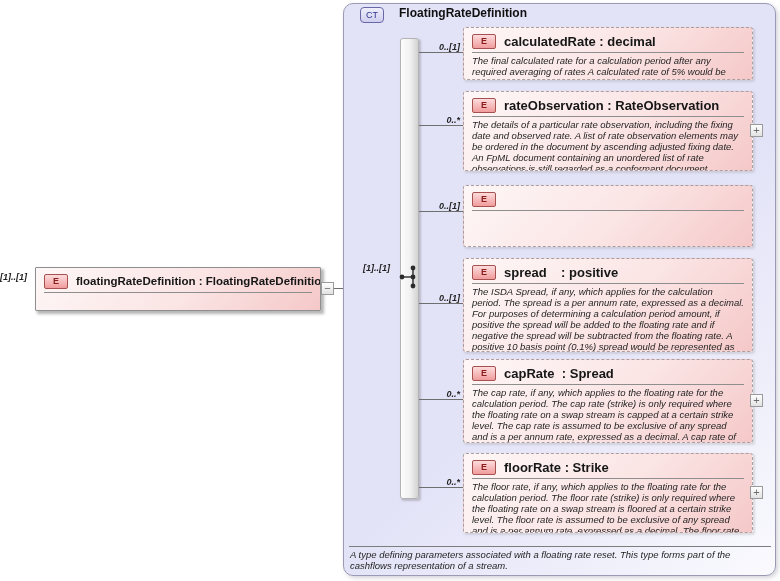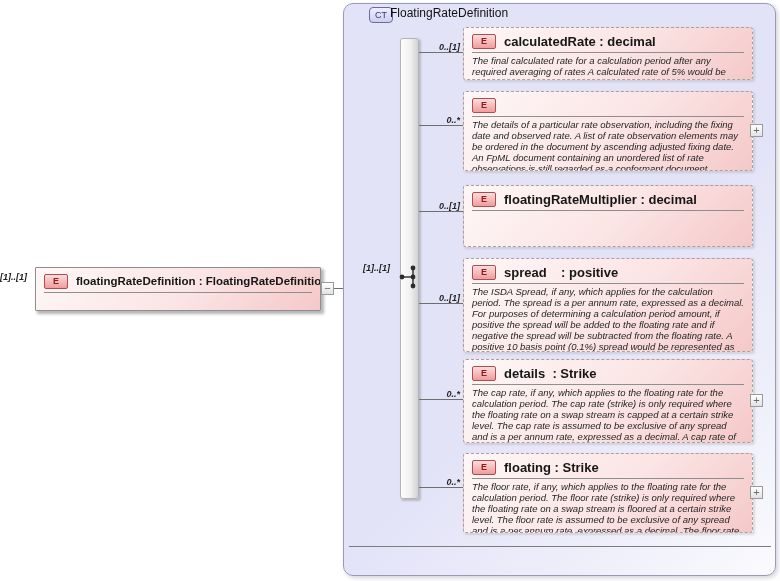--- a/index.html
+++ b/index.html
@@ -9,25 +9,25 @@
   }
   
   .ct-box{
     position:absolute;left:343px;top:3px;width:433px;height:573px;
     background:linear-gradient(135deg,#e3e3f8 55%,#ececfa 75%,#fafafe 100%);
     border:1px solid #9a9ab4;border-radius:10px;
     box-shadow:2px 2px 4px rgba(130,130,150,0.35);
     box-sizing:border-box;
   }
   .ct-badge{
-    position:absolute;left:369px;top:7px;width:22px;height:14px;
+    position:absolute;left:360px;top:7px;width:22px;height:14px;
     background:linear-gradient(#eeeefc,#cfcfee);border:1px solid #6868a8;border-radius:4px;
     color:#32328e;font-size:9px;font-weight:normal;line-height:14px;text-align:center;
   }
-  .ct-title{position:absolute;left:390px;top:6px;font-size:12px;font-weight:normal;color:#101010;}
+  .ct-title{position:absolute;left:399px;top:6px;font-size:12px;font-weight:bold;color:#101010;}
   
   .seq-bar{
     position:absolute;left:400px;top:38px;width:19px;height:461px;
     background:linear-gradient(to right,#fdfdfd,#f0f0f0 55%,#d2d2d2);
     border:1px solid #b3b3b3;border-radius:3px;box-sizing:border-box;
     box-shadow:1.5px 1.5px 2px rgba(110,110,110,0.35);
   }
   .seq-icon{position:absolute;left:398px;top:263px;}
   
   .elem{
@@ -125,58 +125,59 @@
       <span class="e-badge">E</span>
       <span class="elem-title">calculatedRate : decimal</span>
     </div>
     <div class="elem-sep"></div>
     <div class="elem-desc">The final calculated rate for a calculation period after any required averaging of rates A calculated rate of 5% would be represented as 0.05.</div>
   </div>
 
   <div class="elem dashed" style="top:91px;height:80px;">
     <div class="elem-header">
       <span class="e-badge">E</span>
+      <span class="elem-title">rateObservation : RateObservation</span>
     </div>
     <div class="elem-sep"></div>
     <div class="elem-desc">The details of a particular rate observation, including the fixing date and observed rate. A list of rate observation elements may be ordered in the document by ascending adjusted fixing date. An FpML document containing an unordered list of rate observations is still regarded as a conformant document.</div>
   </div>
   <div class="toggle" style="left:750px;top:124px;">+</div>
 
   <div class="elem dashed" style="top:185px;height:62px;">
     <div class="elem-header">
       <span class="e-badge">E</span>
-      <span class="elem-title">floatingRateMultiplier : decimal</span>
     </div>
     <div class="elem-sep"></div>
   </div>
 
   <div class="elem dashed" style="top:258px;height:94px;">
     <div class="elem-header">
       <span class="e-badge">E</span>
       <span class="elem-title">spread    : positive</span>
     </div>
     <div class="elem-sep"></div>
     <div class="elem-desc">The ISDA Spread, if any, which applies for the calculation period. The spread is a per annum rate, expressed as a decimal. For purposes of determining a calculation period amount, if positive the spread will be added to the floating rate and if negative the spread will be subtracted from the floating rate. A positive 10 basis point (0.1%) spread would be represented as 0.001.</div>
   </div>
 
   <div class="elem dashed" style="top:359px;height:84px;">
     <div class="elem-header">
       <span class="e-badge">E</span>
-      <span class="elem-title">details  : Strike</span>
+      <span class="elem-title">capRate  : Spread</span>
     </div>
     <div class="elem-sep"></div>
     <div class="elem-desc">The cap rate, if any, which applies to the floating rate for the calculation period. The cap rate (strike) is only required where the floating rate on a swap stream is capped at a certain strike level. The cap rate is assumed to be exclusive of any spread and is a per annum rate, expressed as a decimal. A cap rate of 5% would be represented as 0.05.</div>
   </div>
   <div class="toggle" style="left:750px;top:394px;">+</div>
 
   <div class="elem dashed" style="top:453px;height:80px;">
     <div class="elem-header">
       <span class="e-badge">E</span>
-      <span class="elem-title">floating : Strike</span>
+      <span class="elem-title">floorRate : Strike</span>
     </div>
     <div class="elem-sep"></div>
     <div class="elem-desc">The floor rate, if any, which applies to the floating rate for the calculation period. The floor rate (strike) is only required where the floating rate on a swap stream is floored at a certain strike level. The floor rate is assumed to be exclusive of any spread and is a per annum rate, expressed as a decimal. The floor rate of 5% would be represented as 0.05.</div>
   </div>
   <div class="toggle" style="left:750px;top:486px;">+</div>
 
   <div class="ct-annot-sep"></div>
+  <div class="ct-annot">A type defining parameters associated with a floating rate reset. This type forms part of the cashflows representation of a stream.</div>
 
 </div>
 
 </body></html>

